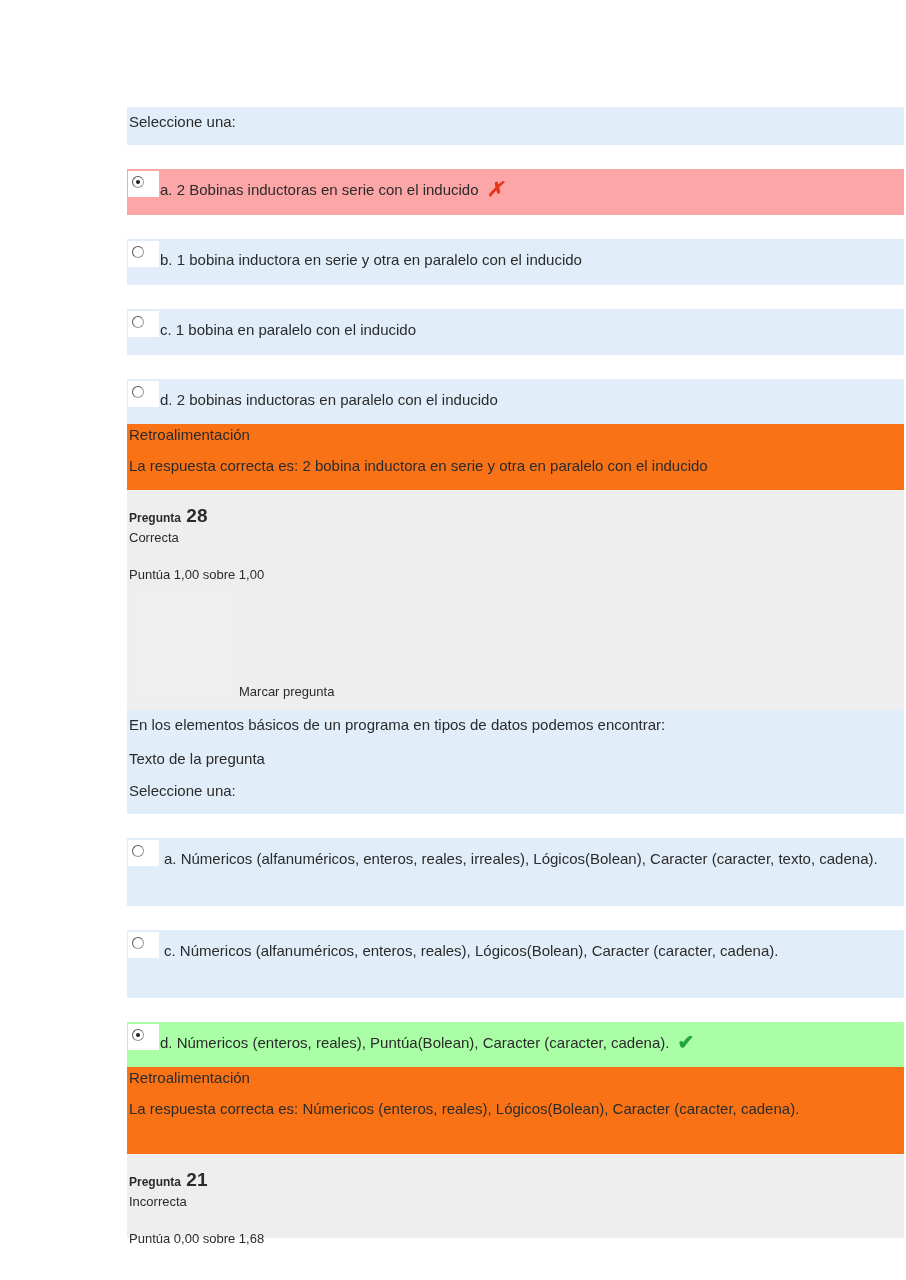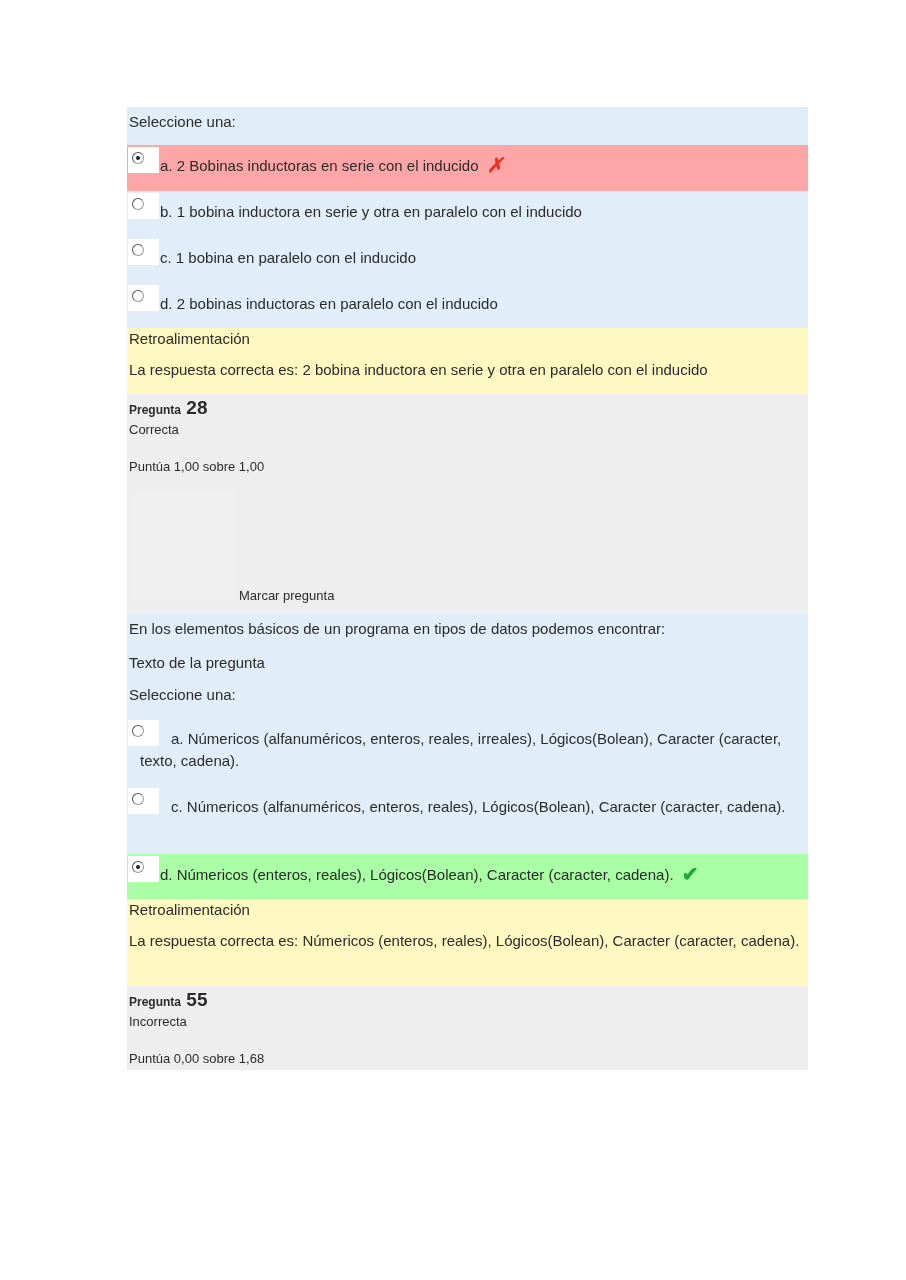--- a/index.html
+++ b/index.html
@@ -1,35 +1,35 @@
 <!DOCTYPE html>
 <html><head>
 <meta charset="utf-8">
 <style>
   html, body { margin: 0; padding: 0; background: #ffffff; }
   body { width: 906px; height: 1280px; position: relative; font-family: "Liberation Sans", sans-serif; color: #2b2b2b; }
-  .page { position: absolute; left: 127px; top: 107px; width: 681px; }
+  .page { position: absolute; left: 127px; top: 107px; width: 777px; }
   .blk { position: relative; box-sizing: border-box; padding-left: 2px; }
   .blue { background: #e1eef9; }
   .red { background: #fca6a8; }
   .green { background: #a9fea6; }
-  .yellow { background: #fef9c3; }
+  .yellow { background: #f97316; }
   .gray { background: #eeeeee; }
   .t15 { font-size: 15px; line-height: 22px; }
   .t13 { font-size: 13px; line-height: 18px; }
   .sel-label { height: 38px; padding-top: 4px; }
-  .opt { position: relative; padding-left: 33px; padding-top: 10px; padding-right: 6px; box-sizing: border-box; font-size: 15px; line-height: 22px; }
-  .opt.multi { padding-left: 13px; text-indent: 31px; }
+  .opt { position: relative; padding-left: 33px; padding-top: 10px; padding-right: 6px; box-sizing: border-box; font-size: 15px; line-height: 22px; margin-top: 24px; }
+  .opt.multi { padding-left: 6px; text-indent: 31px; }
   .radio { position: absolute; left: 1px; top: 2px; width: 31px; height: 26px; background: #ffffff; }
   .radio .circle { position: absolute; left: 4px; top: 5px; width: 10px; height: 10px; border-radius: 50%; border: 1px solid #9a9a9a; border-left-color: #555; border-top-color: #555; background: #fff; }
   .radio .dot { position: absolute; left: 3px; top: 3px; width: 4px; height: 4px; border-radius: 50%; background: #222; }
   .mark { display: inline-block; font-weight: bold; font-size: 20px; line-height: 18px; vertical-align: -1px; margin-left: 4px; }
   .mark.wrong { color: #e8341c; font-style: italic; }
   .mark.right { color: #22a83a; }
-  .head { font-size: 12px; font-weight: bold; }
+  .head { font-size: 12px; font-weight: bold; margin-top: 12px; }
   .head .num { font-size: 19px; font-weight: bold; margin-left: 2px; }
   .flag-area { position: relative; height: 127px; }
   .flag-area .left-box { position: absolute; left: 3px; top: 3px; width: 107px; height: 110px; background: #efefef; }
   .flag-area .flag-lbl { position: absolute; left: 112px; top: 101px; font-size: 13px; text-align: center; }
 </style>
 </head>
 <body>
 
 <div class="page">
 
@@ -118,31 +118,31 @@
     <span>Númericos (alfanuméricos, enteros, reales), Lógicos(Bolean), Caracter (caracter, cadena).</span>
   </div>
 
   <div class="opt green" style="height:45px;">
     <span class="radio">
         <span class="circle">
           <span class="dot"></span>
         </span>
       </span>
     <span>d.</span>
-    <span>Númericos (enteros, reales), Lógicos(Bolean), Caracter (caracter, cadena).</span>
+    <span>Númericos (enteros, reales), Puntúa(Bolean), Caracter (caracter, cadena).</span>
     <span class="mark right">✔</span>
   </div>
 
   <div class="blk yellow t15" style="height:87px; padding-top:0px;">
     <div style="height:31px;">Retroalimentación</div>
     <div>La respuesta correcta es: Númericos (enteros, reales), Lógicos(Bolean), Caracter (caracter, cadena).</div>
   </div>
 
   <div class="blk gray" style="height:84px; padding-top:3px;">
     <div class="head" style="height:24px;">
       <span>Pregunta</span>
-      <span class="num">55</span>
+      <span class="num">21</span>
     </div>
     <div class="t13" style="height:37px;">Incorrecta</div>
     <div class="t13">Puntúa 0,00 sobre 1,68</div>
   </div>
 
 </div>
 
 </body></html>

